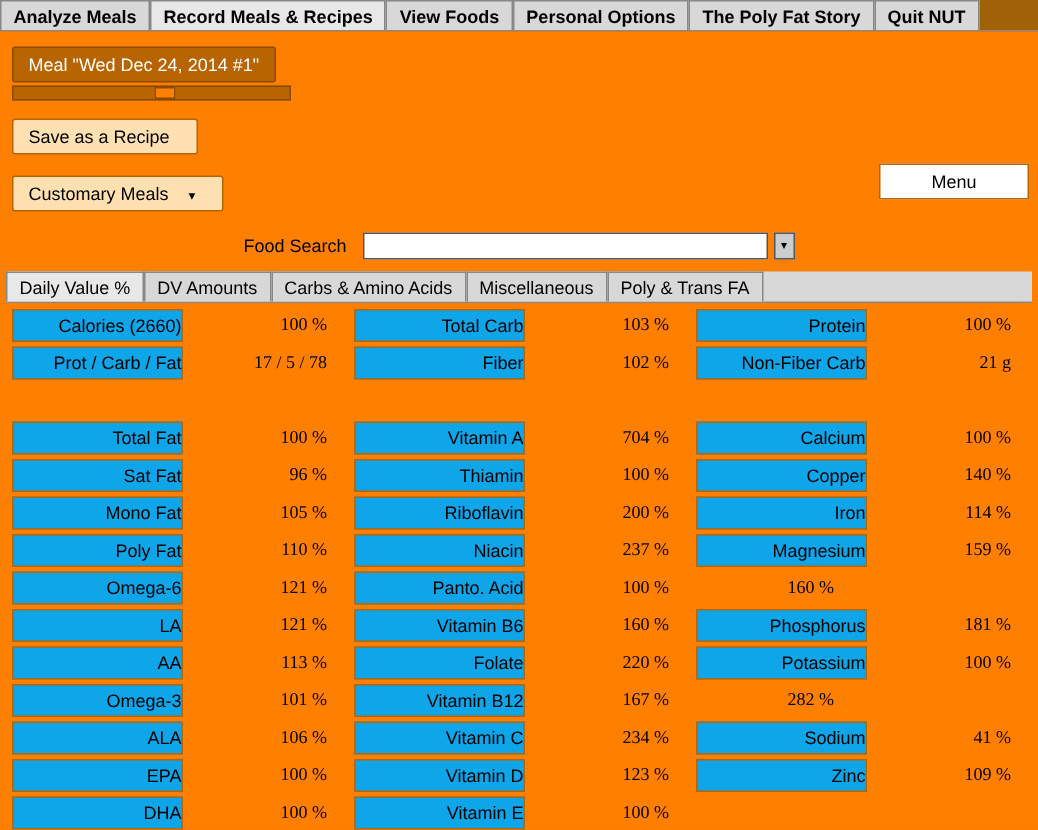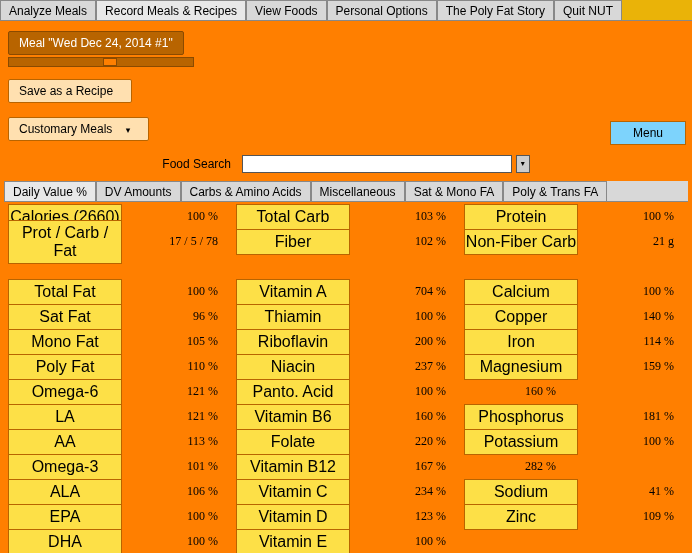--- a/index.html
+++ b/index.html
@@ -6,23 +6,24 @@
   body {
     font-family: Arial, sans-serif;
     font-size: 12px;
     background: #ff7f00;
     width: 692px;
     height: 553px;
     overflow: hidden;
   }
   .tab-bar {
     display: flex;
-    background: #eab308;
+    background: #a16207;
     border-bottom: 1px solid #888;
     height: 21px;
+    font-weight: bold;
   }
   .tab {
     padding: 3px 8px;
     border: 1px solid #888;
     border-bottom: none;
     background: #d8d8d8;
     cursor: pointer;
     font-size: 12px;
     margin-right: 0px;
   }
@@ -69,24 +70,24 @@
     border: 1px solid #b86400;
     padding: 4px 18px 4px 10px;
     border-radius: 2px;
     cursor: pointer;
     font-size: 12px;
   }
   .btn-row { margin-left: 4px; margin-bottom: 14px; }
   .menu-btn {
     position: absolute;
     right: 6px;
-    top: 100px;
-    background: #7dd3fc;
+    top: 88px;
+    background: #ffffff;
     border: 1px solid #b86400;
-    padding: 4px 22px;
+    padding: 4px 34px;
     cursor: pointer;
     font-size: 12px;
   }
   .search-row {
     text-align: center;
     margin-bottom: 8px;
   }
   .search-label { margin-right: 8px; color: #000000; }
   .search-input {
     width: 270px;
@@ -111,26 +112,26 @@
     padding-top: 2px;
   }
   .nrow {
     display: flex;
     height: 25px;
     align-items: center;
   }
   .spacer-row { height: 25px; }
   .ncell-label {
     width: 114px;
-    background: #fde047;
+    background: #0ea5e9;
     border: 1px solid #b86400;
-    text-align: center;
+    text-align: right;
     padding: 3px 0;
     margin-left: 4px;
-    font-size: 16px;
+    font-size: 12px;
   }
   .ncell-val {
     width: 106px;
     text-align: right;
     padding: 3px 10px 3px 0;
     font-size: 12px;
     color: #000;
     font-family: Liberation Serif, serif;
   }
   .colgap { width: 4px; }
@@ -171,21 +172,20 @@
     <span class="search-label">Food Search</span>
     <input class="search-input" type="text" value="" style="">
     <span class="search-dd">▾</span>
   </div>
 
   <div class="sub-tab-bar" id="sub-tabs">
       <div class="tab active">Daily Value %</div>
       <div class="tab">DV Amounts</div>
       <div class="tab">Carbs &amp; Amino Acids</div>
       <div class="tab">Miscellaneous</div>
-      <div class="tab">Sat &amp; Mono FA</div>
       <div class="tab">Poly &amp; Trans FA</div>
     </div>
 
   <div class="nutrient-grid" id="grid">
       <div class="nrow">
         <div class="ncell-label">Calories (2660)</div>
         <div class="ncell-val">100 %</div>
         <div class="colgap"></div>
         <div class="ncell-label">Total Carb</div>
         <div class="ncell-val">103 %</div>

